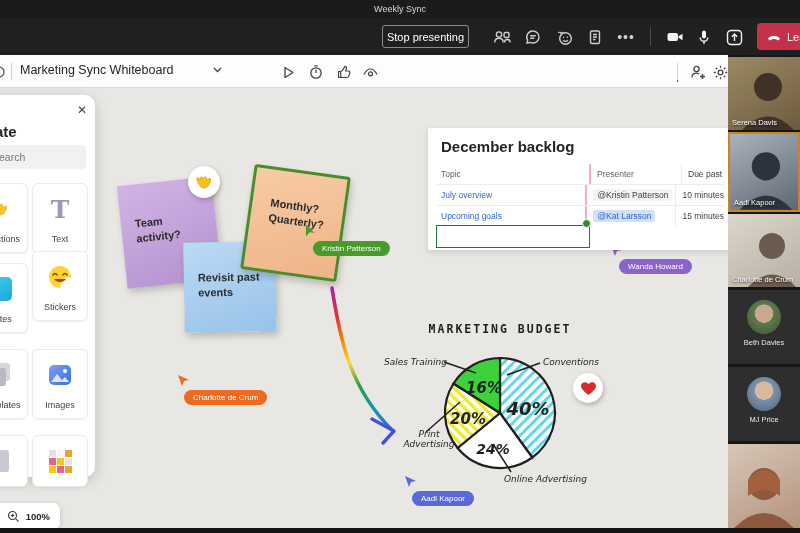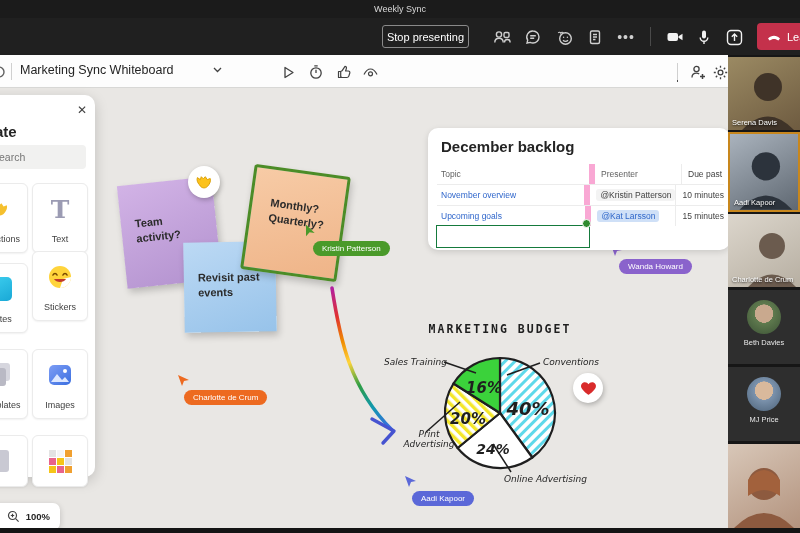--- a/index.html
+++ b/index.html
@@ -52,27 +52,27 @@
   .zoomctl { position:absolute; left:-30px; top:503px; width:90px; height:27px; background:#fff;
     border-radius:7px; box-shadow:0 2px 6px rgba(0,0,0,.18); display:flex; align-items:center; justify-content:flex-end; gap:6px; padding-right:10px; }
   .zoomctl .zl { font-size:9.5px; color:#242424; font-weight:700; }
   
   .note { position:absolute; box-shadow:2px 4px 7px rgba(0,0,0,.2); }
   .note .ntext { font-weight:700; color:#2b2b2b; font-size:11px; line-height:1.35; white-space:pre-line; }
   .tagpill { position:absolute; border-radius:10px; color:#fff; font-size:8px; padding:3px 9px; white-space:nowrap; }
   .cursor { position:absolute; width:13px; height:13px; }
   
   .card { position:absolute; left:428px; top:128px; width:302px; height:122px; background:#fff;
-    border-radius:10px; box-shadow:0 2px 6px rgba(0,0,0,.13); }
+    border-radius:2px; box-shadow:0 2px 6px rgba(0,0,0,.13); }
   .card .ctitle { position:absolute; left:13px; top:10px; font-size:15px; font-weight:700; color:#242424; }
   .tbl { position:absolute; left:9px; top:36px; right:6px; }
   .trow { display:flex; height:21px; align-items:center; border-top:1px solid #ececec; }
   .trow.hdr { height:20px; border-top:none; color:#616161; }
   .trow .c1 { width:152px; padding-left:4px; font-size:8.5px; }
-  .trow .c2 { width:92px; padding-left:6px; font-size:8.5px; border-left:6px solid #f9a8d4; align-self:stretch; display:flex; align-items:center; }
+  .trow .c2 { width:92px; padding-left:6px; font-size:8.5px; border-left:2px solid #f9a8d4; align-self:stretch; display:flex; align-items:center; }
   .trow .c3 { flex:1; padding-left:6px; font-size:8.5px; border-left:1px solid #ececec; align-self:stretch; display:flex; align-items:center; color:#424242; white-space:nowrap; }
   .lnk { color:#2f66cb; cursor:pointer; }
   .mention { background:#f3f3f3; color:#424242; border-radius:3px; padding:1px 4px; white-space:nowrap; }
   .mention.sel { background:#cfe0f7; color:#2e66c9; }
   .selbox { position:absolute; left:8px; top:97px; width:154px; height:23px; border:1.5px solid #157a3c; }
   .seldot { position:absolute; left:154px; top:91px; width:9px; height:9px; border-radius:50%; background:#2e8b2e; border:1.5px solid #fff; }
   
   .hlab { position:absolute; font-style:italic; font-size:9px; color:#1f1f1f; font-family:"DejaVu Sans",sans-serif; }
   .htitle { position:absolute; left:425px; top:322px; width:150px; text-align:center; font-size:11.5px;
     letter-spacing:2px; color:#1f1f1f; font-weight:700; font-family:"DejaVu Sans Mono",monospace; }
@@ -285,21 +285,21 @@
 
   <div class="card">
     <div class="ctitle">December backlog</div>
     <div class="tbl">
       <div class="trow hdr">
         <div class="c1">Topic</div>
         <div class="c2">Presenter</div>
         <div class="c3">Due past</div>
       </div>
       <div class="trow">
-        <div class="c1"><span class="lnk">November overview</span></div>
+        <div class="c1"><span class="lnk">July overview</span></div>
         <div class="c2">
             <span class="mention">@Kristin Patterson</span>
           </div>
         <div class="c3">10 minutes</div>
       </div>
       <div class="trow">
         <div class="c1"><span class="lnk">Upcoming goals</span></div>
         <div class="c2">
             <span class="mention sel">@Kat Larsson</span>
           </div>

